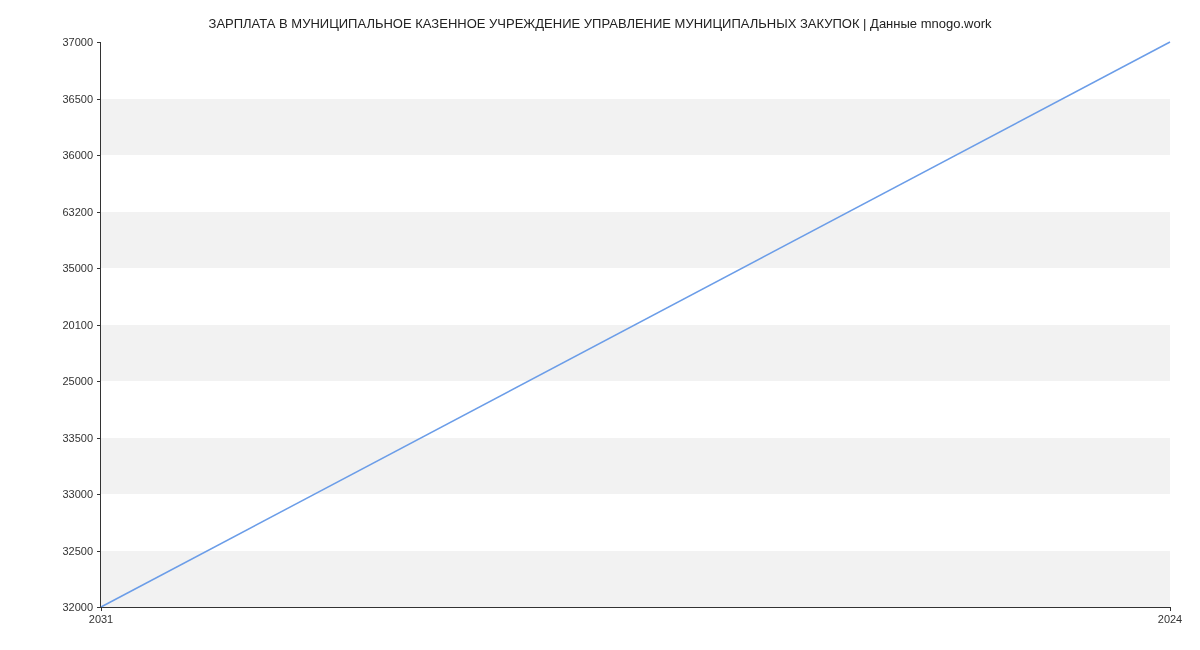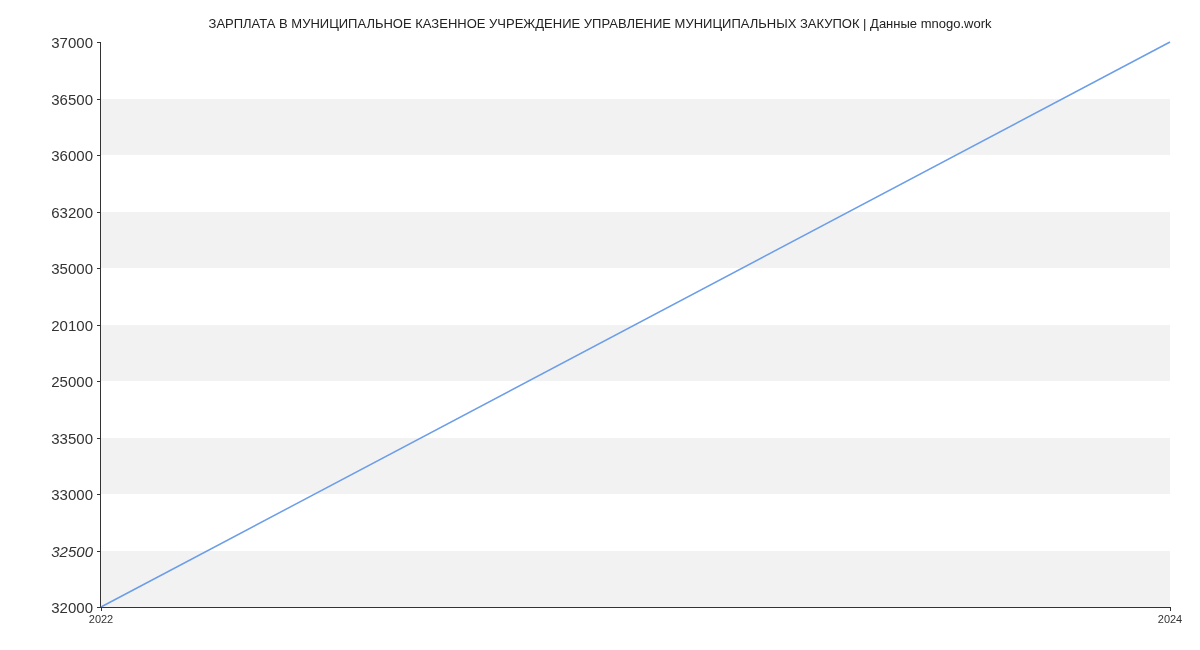--- a/index.html
+++ b/index.html
@@ -34,21 +34,21 @@
     .grid-band {
       position: absolute;
       left: 0;
       right: 0;
       background: #f2f2f2;
     }
     .y-tick {
       position: absolute;
       right: 100%;
       transform: translateY(-50%);
-      font-size: 15px;
+      font-size: 11px;
       color: #333;
       padding-right: 8px;
       white-space: nowrap;
     }
     .y-tick-mark {
       position: absolute;
       left: -4px;
       width: 4px;
       height: 1px;
       background: #333;
@@ -92,38 +92,38 @@
       <div class="grid-band" style="top: 30%; height: 10%;"></div>
       <div class="grid-band" style="top: 50%; height: 10%;"></div>
       <div class="grid-band" style="top: 70%; height: 10%;"></div>
       <div class="grid-band" style="top: 90%; height: 10%;"></div>
 
     <svg class="line-svg" preserveAspectRatio="none" viewBox="0 0 1000 1000" vector-effect="non-scaling-stroke">
       <polyline class="data-line" points="0,1000 1000,0" vector-effect="non-scaling-stroke"></polyline>
     </svg>
   <div class="y-tick" style="top: 100%;">32000</div>
       <div class="y-tick-mark" style="top: 100%;"></div>
-      <div class="y-tick" style="top: 90%; font-style: italic;">32500</div>
+      <div class="y-tick" style="top: 90%;">32500</div>
       <div class="y-tick-mark" style="top: 90%;"></div>
       <div class="y-tick" style="top: 80%;">33000</div>
       <div class="y-tick-mark" style="top: 80%;"></div>
       <div class="y-tick" style="top: 70%;">33500</div>
       <div class="y-tick-mark" style="top: 70%;"></div>
       <div class="y-tick" style="top: 60%;">25000</div>
       <div class="y-tick-mark" style="top: 60%;"></div>
       <div class="y-tick" style="top: 50%;">20100</div>
       <div class="y-tick-mark" style="top: 50%;"></div>
       <div class="y-tick" style="top: 40%;">35000</div>
       <div class="y-tick-mark" style="top: 40%;"></div>
       <div class="y-tick" style="top: 30%;">63200</div>
       <div class="y-tick-mark" style="top: 30%;"></div>
       <div class="y-tick" style="top: 20%;">36000</div>
       <div class="y-tick-mark" style="top: 20%;"></div>
       <div class="y-tick" style="top: 10%;">36500</div>
       <div class="y-tick-mark" style="top: 10%;"></div>
       <div class="y-tick" style="top: 0%;">37000</div>
       <div class="y-tick-mark" style="top: 0%;"></div>
-      <div class="x-tick" style="left: 0%;">2022</div>
+      <div class="x-tick" style="left: 0%;">2031</div>
       <div class="x-tick-mark" style="left: 0%;"></div>
       <div class="x-tick" style="left: 100%;">2024</div>
       <div class="x-tick-mark" style="left: 100%;"></div>
     </div>
 </div>
 
 </body></html>

